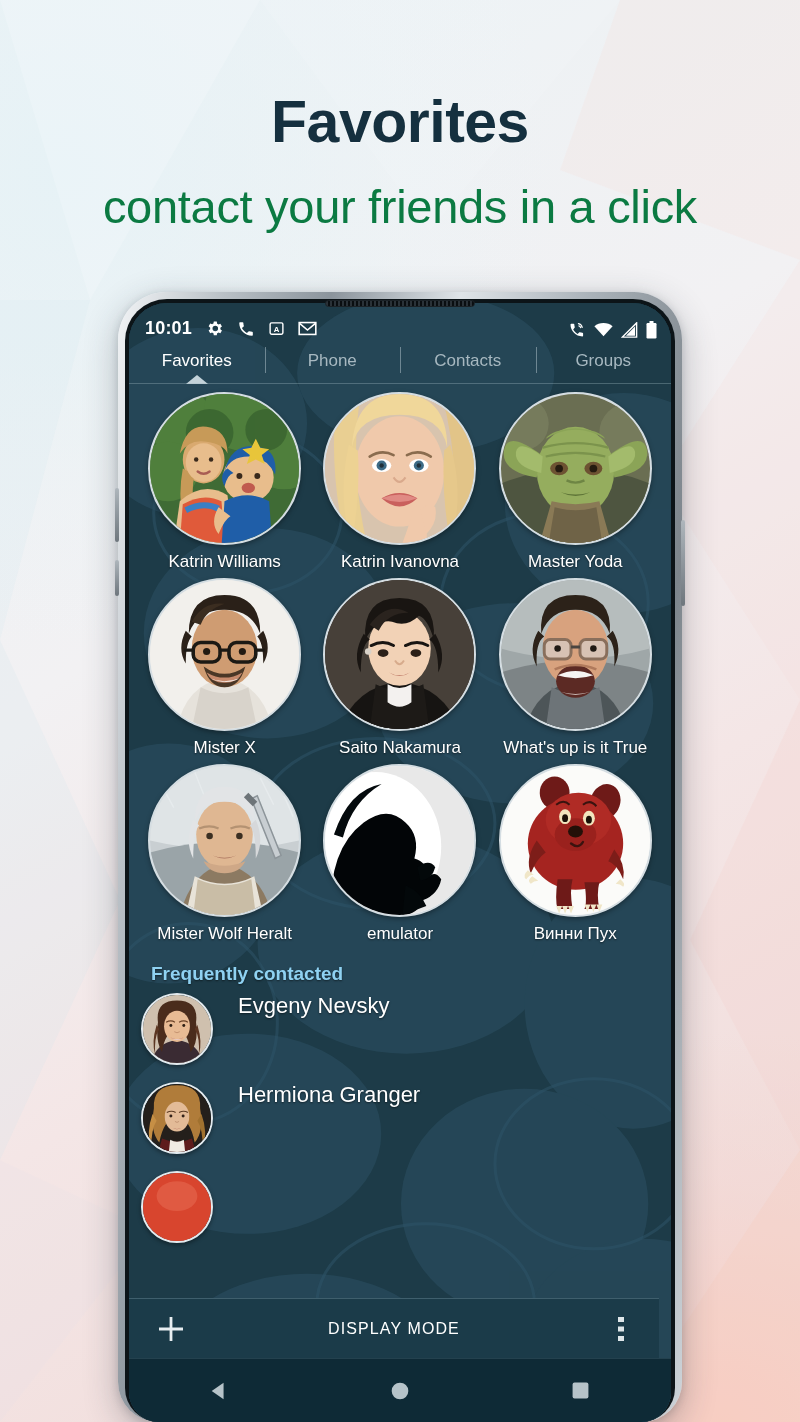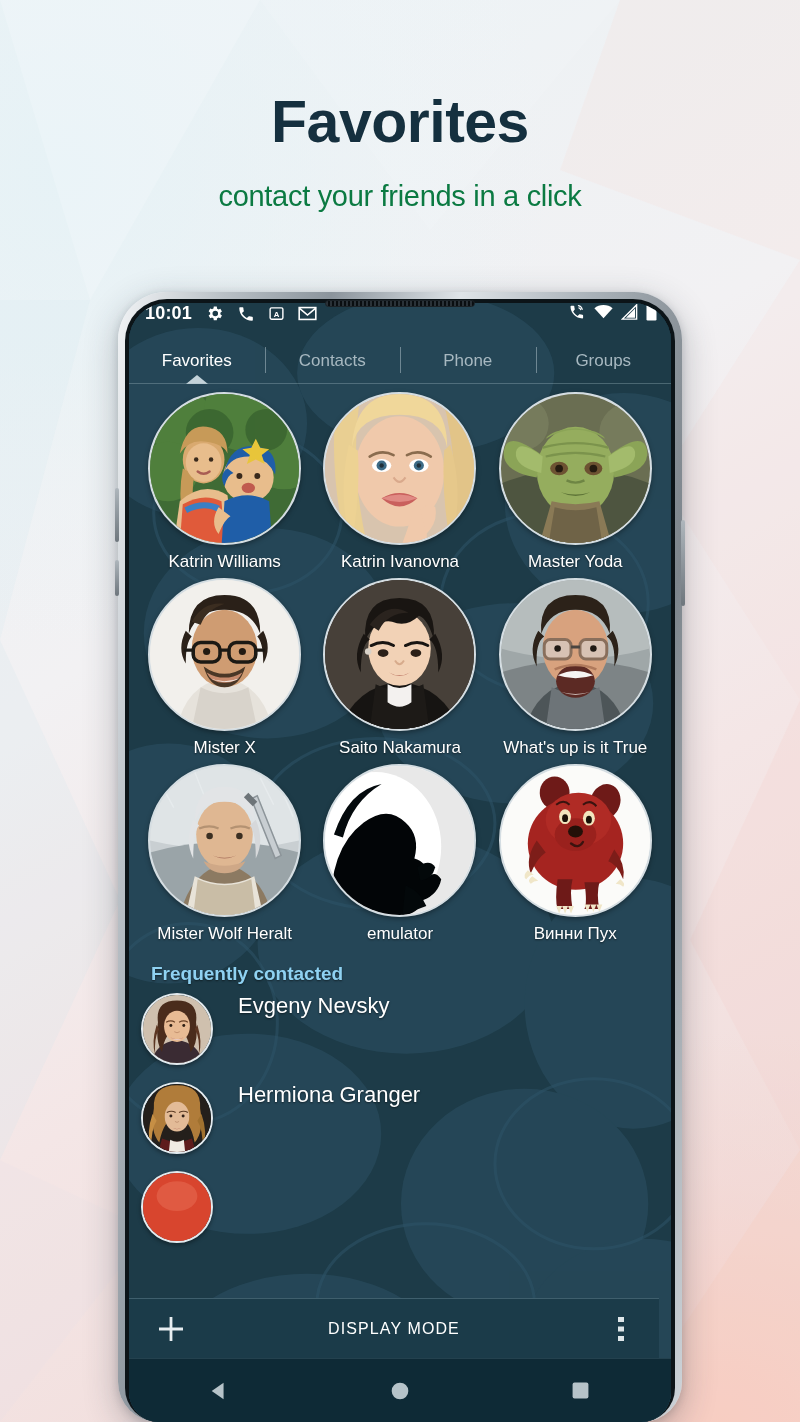--- a/index.html
+++ b/index.html
@@ -15,21 +15,21 @@
   .bgfacets { position:absolute; inset:0; pointer-events:none; opacity:.5; }
 
   
   .headline-wrap { position:absolute; top:0; left:0; width:800px; text-align:center; }
   .title {
     font-size:59px; font-weight:bold; color:#15303f; letter-spacing:-0.5px;
     margin-top:92px; line-height:1.05;
     text-shadow:0 1px 1px rgba(255,255,255,.6);
   }
   .subtitle {
-    font-size:29px; color:#0b7a42; margin-top:27px; line-height:1.1;
+    font-size:47px; color:#0b7a42; margin-top:27px; line-height:1.1;
     letter-spacing:-0.3px;
   }
 
   
   .phone {
     position:absolute; left:118px; top:292px; width:564px; height:1130px;
     border-radius:48px 48px 40px 40px;
     background:linear-gradient(100deg,#f2f4f6 0%,#b9c0c6 14%,#8b949c 28%,#dfe4e8 45%,#aab2b9 62%,#7d858c 80%,#cfd5da 100%);
     padding:7px 7px 0 7px;
     box-shadow:0 10px 34px rgba(40,50,60,.30), 0 2px 8px rgba(40,50,60,.18);
@@ -55,21 +55,21 @@
   .btn-left1 { left:-3px; top:196px; width:4px; height:54px; }
   .btn-left2 { left:-3px; top:268px; width:4px; height:36px; }
   .btn-right1 { right:-3px; top:228px; width:4px; height:86px; }
 
   
   .screen-bg { position:absolute; inset:0; background:#1d3b48; }
   .screen-bg svg { width:100%; height:100%; display:block; }
 
   
   .statusbar {
-    position:relative; height:36px; display:flex; align-items:flex-start;
+    position:relative; height:36px; display:flex; align-items:flex-end;
     padding:0 14px 0 16px; color:#fff; z-index:10;gap:40px;
   }
   .clock { font-size:18px; font-weight:bold; letter-spacing:0.2px; }
   .status-left { display:flex; align-items:center; gap:11px; }
   .status-left .si { margin-left:2px; }
   .status-right { margin-left:auto; display:flex; align-items:center; gap:8px; }
   .si svg { display:block; }
 
   
   .tabs { position:relative; display:flex; height:44px; z-index:10; }
@@ -251,24 +251,24 @@
             </svg>
           </span>
         </div>
       </div>
 
       <div class="tabs">
         <div class="tab active">
           <span>Favorites</span>
         </div>
         <div class="tab">
+          <span>Phone</span>
+        </div>
+        <div class="tab">
           <span>Contacts</span>
-        </div>
-        <div class="tab">
-          <span>Phone</span>
         </div>
         <div class="tab">
           <span>Groups</span>
         </div>
       </div>
       <div class="tabs-rule"></div>
 
       <div class="content">
         <div class="grid">
 

